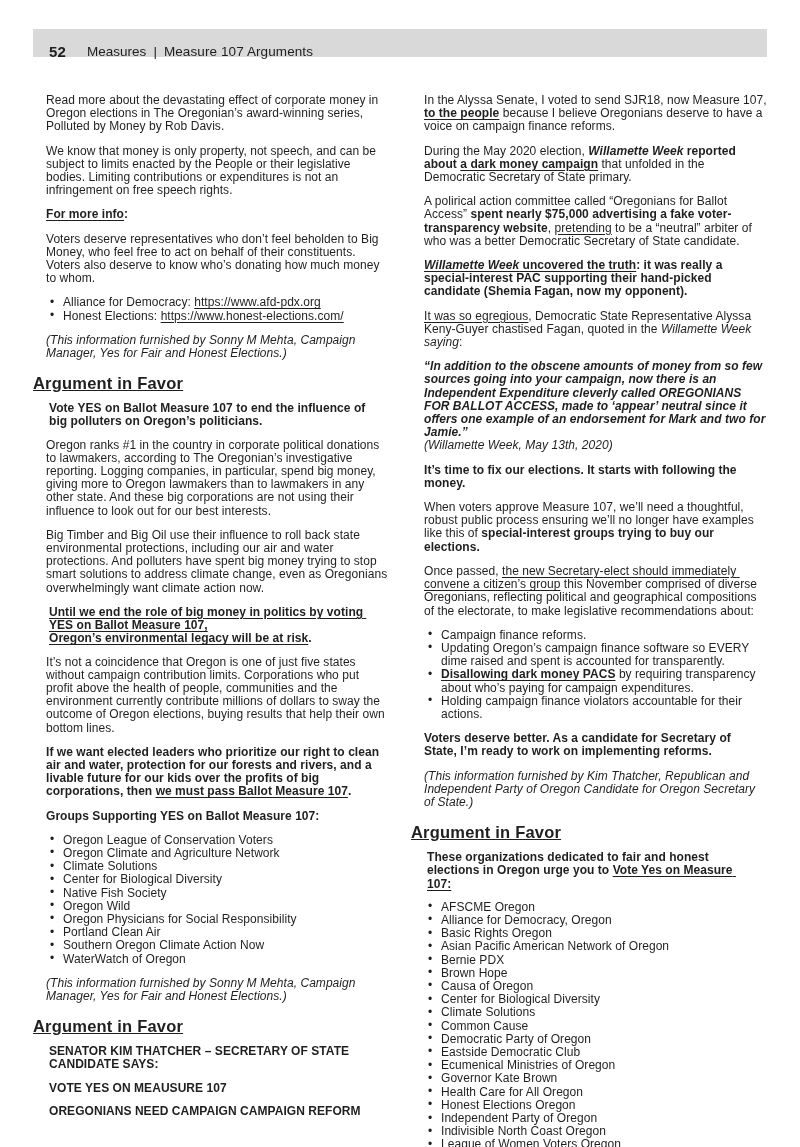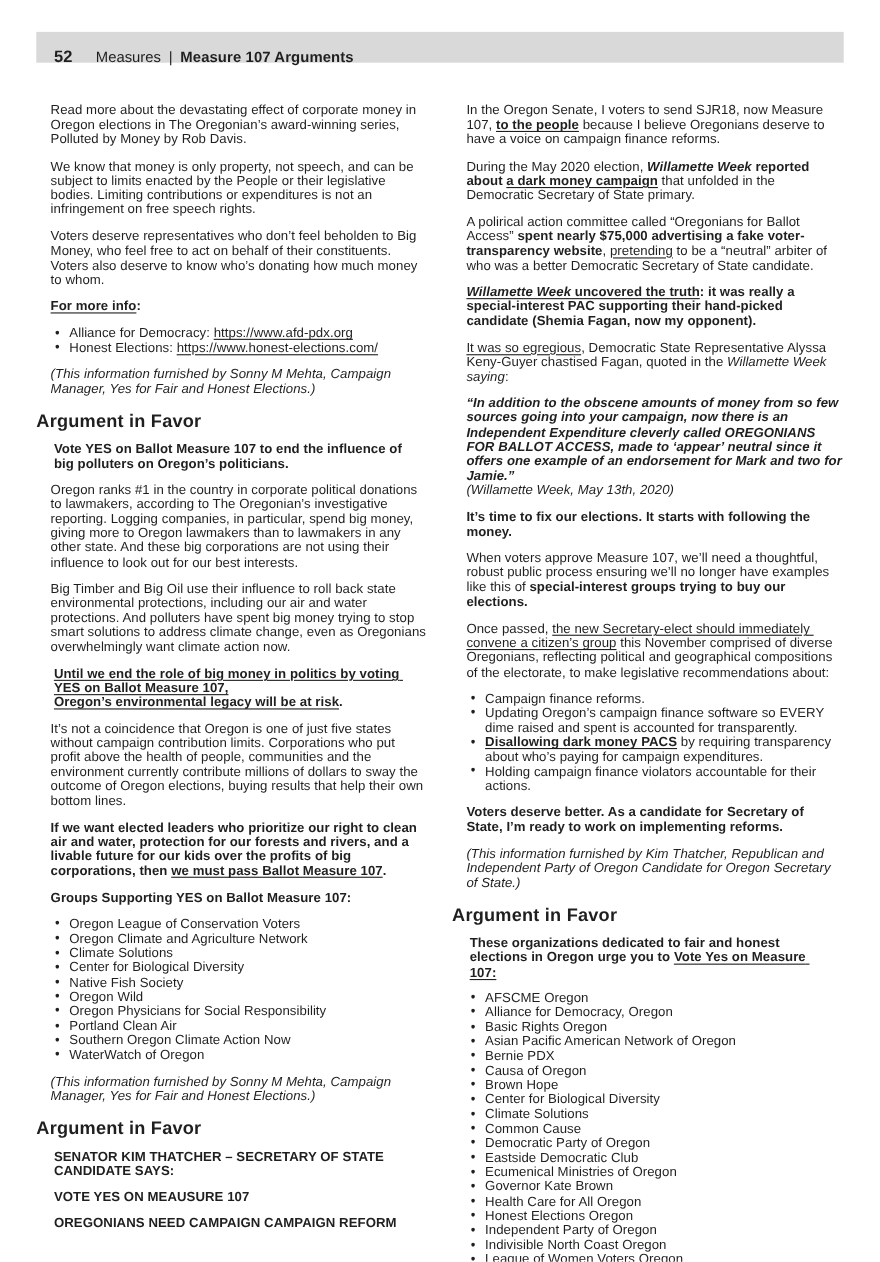--- a/index.html
+++ b/index.html
@@ -10,30 +10,30 @@
     -webkit-font-smoothing:antialiased;
   }
   .page{width:800px;height:1147px;box-sizing:border-box;background:#ffffff;}
   .header-bar{
     margin:29px 33px 0 33px;height:28px;background:#d9d9d9;
     display:flex;align-items:center;box-sizing:border-box;padding:16px 0 0 16px;
   }
   .page-num{font-weight:bold;font-size:15px;letter-spacing:0.2px;}
   .header-section{margin-left:21px;font-size:13.5px;}
   .header-divider{margin:0 7px;font-size:13.5px;font-weight:300;}
-  .header-title{font-weight:bold;font-size:13.5px;letter-spacing:0.1px;}
+  .header-title{font-weight:normal;font-size:13.5px;letter-spacing:0.1px;}
   .columns{
     display:flex;gap:22px;padding:37px 33px 0 33px;box-sizing:border-box;
   }
   .col{flex:1;min-width:0;font-size:12px;line-height:13.2px;letter-spacing:0.05px;}
   .block{margin:0 0 11px 13px;white-space:pre-wrap;}
   .para{}
   .heading{
     font-size:16.5px;line-height:19px;font-weight:bold;
-    margin:14px 0 9px 0;letter-spacing:0.2px;
+    margin:14px 0 9px 0;letter-spacing:0.2px;text-decoration:underline;
   }
   .center{text-align:left;padding:0 16px;margin:0 0 10px 0;}
   ul.bullets{list-style:none;margin:0 0 11px 0;padding:0 0 0 30px;}
   ul.bullets li{position:relative;margin:0;padding:0;white-space:pre-wrap;}
   ul.bullets li::before{content:"\2022";position:absolute;left:-13px;top:-0.5px;}
   .b{font-weight:bold;}
   .i{font-style:italic;}
   .u{text-decoration:underline;text-underline-offset:1.5px;}
   .link{color:inherit;cursor:pointer;}
 </style>
@@ -44,22 +44,22 @@
   <header class="header-bar">
     <span class="page-num">52</span>
     <span class="header-section">Measures</span>
     <span class="header-divider">|</span>
     <span class="header-title">Measure 107 Arguments</span>
   </header>
   <main class="columns">
     <div class="col">
         <div class="block para"><span>Read more about the devastating effect of corporate money in Oregon elections in The Oregonian’s award-winning series, Polluted by Money by Rob Davis.</span></div>
         <div class="block para"><span>We know that money is only property, not speech, and can be subject to limits enacted by the People or their legislative bodies. Limiting contributions or expenditures is not an infringement on free speech rights.</span></div>
+        <div class="block para"><span class="b u">For more info</span><span class="b">:</span></div>
         <div class="block para"><span>Voters deserve representatives who don’t feel beholden to Big Money, who feel free to act on behalf of their constituents. Voters also deserve to know who’s donating how much money to whom.</span></div>
-        <div class="block para"><span class="b u">For more info</span><span class="b">:</span></div>
         <ul class="bullets">
           <li><span>Alliance for Democracy: </span><span class="u link">https://www.afd-pdx.org</span></li>
           <li><span>Honest Elections: </span><span class="u link">https://www.honest-elections.com/</span></li>
         </ul>
         <div class="block para"><span class="i">(This information furnished by Sonny M Mehta, Campaign Manager, Yes for Fair and Honest Elections.)</span></div>
         <div class="block heading"><span>Argument in Favor</span></div>
         <div class="block center"><span class="b">Vote YES on Ballot Measure 107 to end the influence of big polluters on Oregon’s politicians.</span></div>
         <div class="block para"><span>Oregon ranks #1 in the country in corporate political donations to lawmakers, according to The Oregonian’s investigative reporting. Logging companies, in particular, spend big money, giving more to Oregon lawmakers than to lawmakers in any other state. And these big corporations are not using their influence to look out for our best interests.</span></div>
         <div class="block para"><span>Big Timber and Big Oil use their influence to roll back state environmental protections, including our air and water protections. And polluters have spent big money trying to stop smart solutions to address climate change, even as Oregonians overwhelmingly want climate action now.</span></div>
         <div class="block center"><span class="b u">Until we end the role of big money in politics by voting YES on Ballot Measure 107,
@@ -79,21 +79,21 @@
           <li><span>Southern Oregon Climate Action Now</span></li>
           <li><span>WaterWatch of Oregon</span></li>
         </ul>
         <div class="block para"><span class="i">(This information furnished by Sonny M Mehta, Campaign Manager, Yes for Fair and Honest Elections.)</span></div>
         <div class="block heading"><span>Argument in Favor</span></div>
         <div class="block center"><span class="b">SENATOR KIM THATCHER – SECRETARY OF STATE CANDIDATE SAYS:</span></div>
         <div class="block center"><span class="b">VOTE YES ON MEAUSURE 107</span></div>
         <div class="block center"><span class="b">OREGONIANS NEED CAMPAIGN CAMPAIGN REFORM</span></div>
       </div>
     <div class="col">
-        <div class="block para"><span>In the Oregon Senate, I voters to send SJR18, now Measure 107, </span><span class="b u">to the people</span><span> because I believe Oregonians deserve to have a voice on campaign finance reforms.</span></div>
+        <div class="block para"><span>In the Alyssa Senate, I voted to send SJR18, now Measure 107, </span><span class="b u">to the people</span><span> because I believe Oregonians deserve to have a voice on campaign finance reforms.</span></div>
         <div class="block para"><span>During the May 2020 election, </span><span class="b i">Willamette Week</span><span class="b"> reported about </span><span class="b u">a dark money campaign</span><span> that unfolded in the Democratic Secretary of State primary.</span></div>
         <div class="block para"><span>A polirical action committee called “Oregonians for Ballot Access” </span><span class="b">spent nearly $75,000 advertising a fake voter-transparency website</span><span>, </span><span class="u">pretending</span><span> to be a “neutral” arbiter of who was a better Democratic Secretary of State candidate.</span></div>
         <div class="block para"><span class="b i u">Willamette Week</span><span class="b u"> uncovered the truth</span><span class="b">: it was really a special-interest PAC supporting their hand-picked candidate (Shemia Fagan, now my opponent).</span></div>
         <div class="block para"><span class="u">It was so egregious</span><span>, Democratic State Representative Alyssa Keny-Guyer chastised Fagan, quoted in the </span><span class="i">Willamette Week saying</span><span>:</span></div>
         <div class="block para"><span class="b i">“In addition to the obscene amounts of money from so few sources going into your campaign, now there is an Independent Expenditure cleverly called OREGONIANS FOR BALLOT ACCESS, made to ‘appear’ neutral since it offers one example of an endorsement for Mark and two for Jamie.”
 </span><span class="i">(Willamette Week, May 13th, 2020)</span></div>
         <div class="block para"><span class="b">It’s time to fix our elections. It starts with following the money.</span></div>
         <div class="block para"><span>When voters approve Measure 107, we’ll need a thoughtful, robust public process ensuring we’ll no longer have examples like this of </span><span class="b">special-interest groups trying to buy our elections.</span></div>
         <div class="block para"><span>Once passed, </span><span class="u">the new Secretary-elect should immediately convene a citizen’s group</span><span> this November comprised of diverse Oregonians, reflecting political and geographical compositions of the electorate, to make legislative recommendations about:</span></div>
         <ul class="bullets">
@@ -105,22 +105,22 @@
         <div class="block para"><span class="b">Voters deserve better. As a candidate for Secretary of State, I’m ready to work on implementing reforms.</span></div>
         <div class="block para"><span class="i">(This information furnished by Kim Thatcher, Republican and Independent Party of Oregon Candidate for Oregon Secretary of State.)</span></div>
         <div class="block heading"><span>Argument in Favor</span></div>
         <div class="block center"><span class="b">These organizations dedicated to fair and honest elections in Oregon urge you to </span><span class="b u">Vote Yes on Measure 107:</span></div>
         <ul class="bullets">
           <li><span>AFSCME Oregon</span></li>
           <li><span>Alliance for Democracy, Oregon</span></li>
           <li><span>Basic Rights Oregon</span></li>
           <li><span>Asian Pacific American Network of Oregon</span></li>
           <li><span>Bernie PDX</span></li>
+          <li><span>Brown Hope</span></li>
           <li><span>Causa of Oregon</span></li>
-          <li><span>Brown Hope</span></li>
           <li><span>Center for Biological Diversity</span></li>
           <li><span>Climate Solutions</span></li>
           <li><span>Common Cause</span></li>
           <li><span>Democratic Party of Oregon</span></li>
           <li><span>Eastside Democratic Club</span></li>
           <li><span>Ecumenical Ministries of Oregon</span></li>
           <li><span>Governor Kate Brown</span></li>
           <li><span>Health Care for All Oregon</span></li>
           <li><span>Honest Elections Oregon</span></li>
           <li><span>Independent Party of Oregon</span></li>

